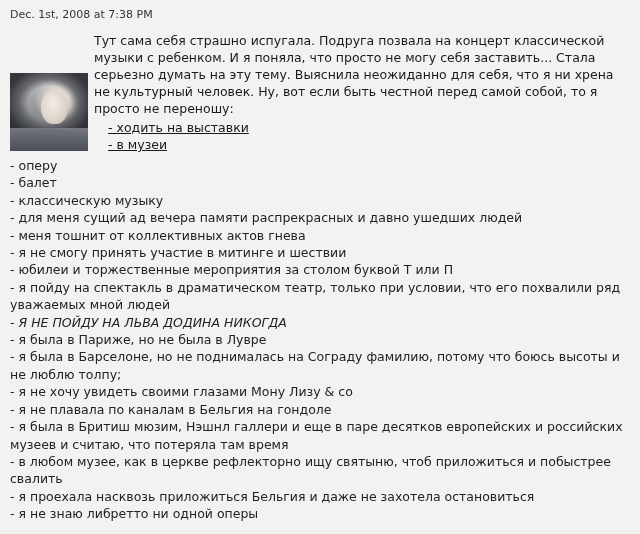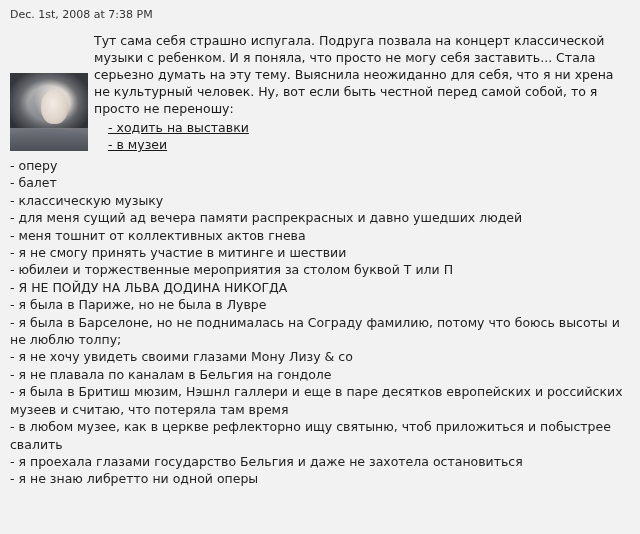--- a/index.html
+++ b/index.html
@@ -102,20 +102,21 @@
     list-style: none;
   }
   .main-list li {
     font-size: 12.5px;
     line-height: 17.4px;
     margin: 0;
     white-space: normal;
   }
   .caps {
     letter-spacing: 0;
+    font-style: italic;
   }
 </style>
 </head>
 <body>
 
 <div class="page">
 
   <div class="timestamp">Dec. 1st, 2008 at 7:38 PM</div>
 
   <div class="post-top">
@@ -135,25 +136,26 @@
   </div>
 
   <ul class="main-list">
     <li>- оперу</li>
     <li>- балет</li>
     <li>- классическую музыку</li>
     <li>- для меня сущий ад вечера памяти распрекрасных и давно ушедших людей</li>
     <li>- меня тошнит от коллективных актов гнева</li>
     <li>- я не смогу принять участие в митинге и шествии</li>
     <li>- юбилеи и торжественные мероприятия за столом буквой Т или П</li>
+    <li>- я пойду на спектакль в драматическом театр, только при условии, что его похвалили ряд уважаемых мной людей</li>
     <li class="caps">- Я НЕ ПОЙДУ НА ЛЬВА ДОДИНА НИКОГДА</li>
     <li>- я была в Париже, но не была в Лувре</li>
     <li>- я была в Барселоне, но не поднималась на Сограду фамилию, потому что боюсь высоты и не люблю толпу;</li>
     <li>- я не хочу увидеть своими глазами Мону Лизу &amp; co</li>
     <li>- я не плавала по каналам в Бельгия на гондоле</li>
     <li>- я была в Бритиш мюзим, Нэшнл галлери и еще в паре десятков европейских и российских музеев и считаю, что потеряла там время</li>
     <li>- в любом музее, как в церкве рефлекторно ищу святыню, чтоб приложиться и побыстрее свалить</li>
-    <li>- я проехала глазами государство Бельгия и даже не захотела остановиться</li>
+    <li>- я проехала насквозь приложиться Бельгия и даже не захотела остановиться</li>
     <li>- я не знаю либретто ни одной оперы</li>
 
   </ul>
 
 </div>
 
 </body></html>

